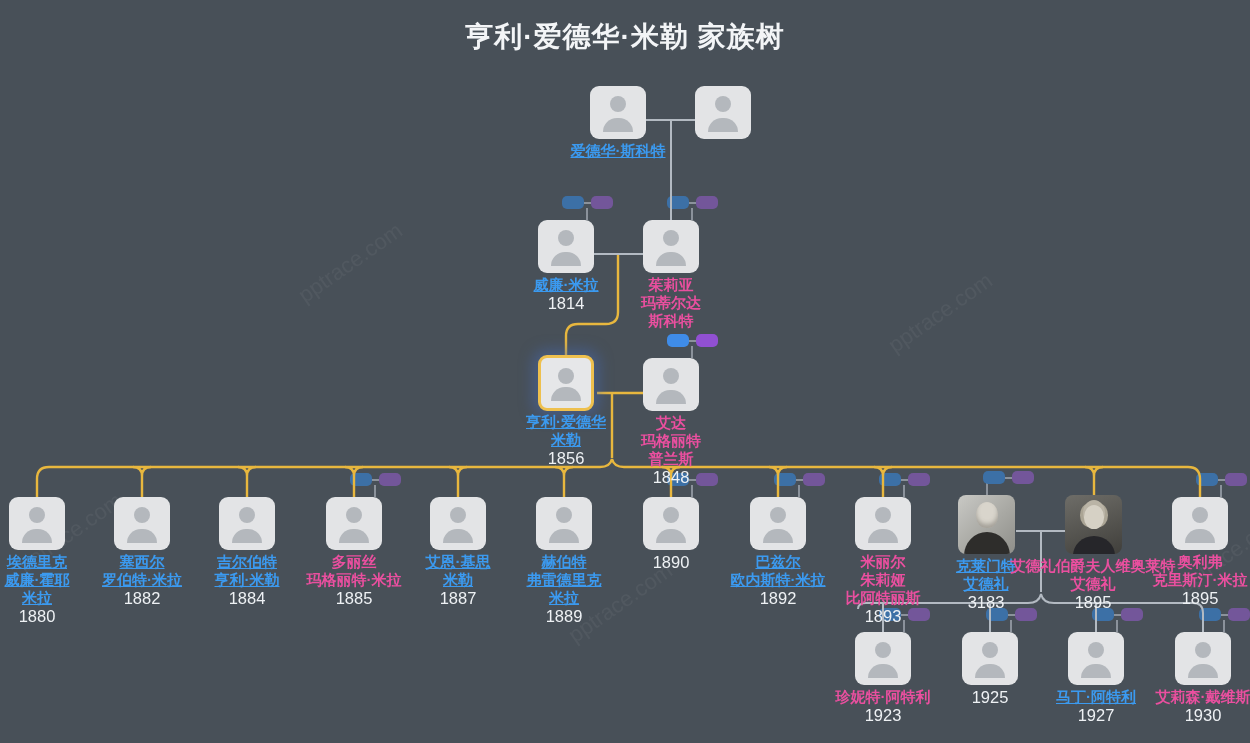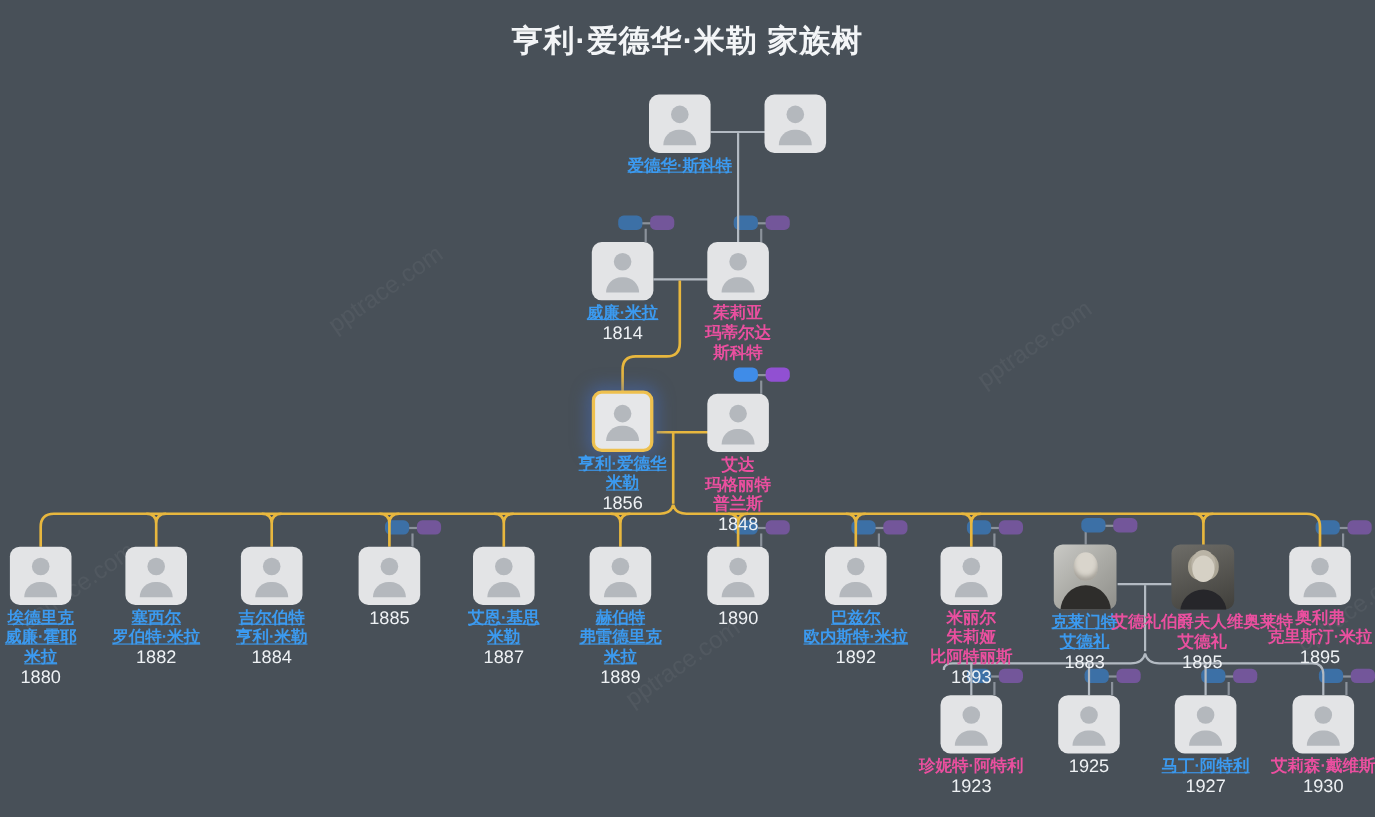--- a/index.html
+++ b/index.html
@@ -268,20 +268,22 @@
     <div class="card"></div>
     <div class="label">
       <div class="name m">吉尔伯特
 亨利·米勒</div>
       <div class="year">1884</div>
     </div>
   </div>
   <div class="person" style="left:326px;top:497px">
     <div class="card"></div>
     <div class="label">
+      <div class="name f">多丽丝
+玛格丽特·米拉</div>
       <div class="year">1885</div>
     </div>
   </div>
   <div class="person" style="left:430px;top:497px">
     <div class="card"></div>
     <div class="label">
       <div class="name m">艾恩·基思
 米勒</div>
       <div class="year">1887</div>
     </div>
@@ -316,21 +318,21 @@
 朱莉娅
 比阿特丽斯</div>
       <div class="year">1893</div>
     </div>
   </div>
   <div class="person is-photo" style="left:958px;top:495px">
     <div class="photo clement"></div>
     <div class="label">
       <div class="name m">克莱门特
 艾德礼</div>
-      <div class="year">1883</div>
+      <div class="year">3183</div>
     </div>
   </div>
   <div class="person is-photo" style="left:1065px;top:495px">
     <div class="photo violet"></div>
     <div class="label widebox">
       <div class="name f widename">艾德礼伯爵夫人维奥莱特
 艾德礼</div>
       <div class="year">1895</div>
     </div>
   </div>

